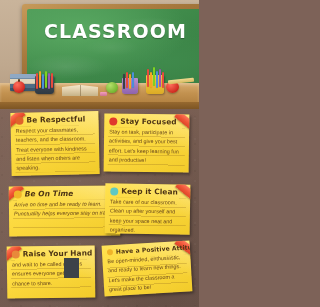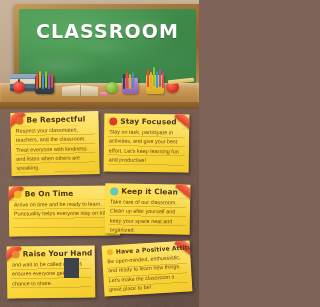--- a/index.html
+++ b/index.html
@@ -45,21 +45,21 @@
     height: 109px;
     overflow: hidden;
   }
   .hero-wall {
     position: absolute; inset: 0;
     background: linear-gradient(180deg, #c9b49b 0%, #bfa88e 60%, #b39a80 100%);
   }
   
   .chalk-frame {
     position: absolute;
-    left: 14px; top: 4px;
+    left: 22px; top: 4px;
     width: 187px; height: 84px;
     border-radius: 3px;
     background: linear-gradient(160deg, #c79a5a 0%, #a87a3e 35%, #8d6230 70%, #b9914f 100%);
     box-shadow: 0 2px 4px rgba(0,0,0,.35);
     padding: 13px;
   }
   .chalkboard {
     position: absolute;
     left: 5px; top: 5px; right: 5px; bottom: 5px;
     border-radius: 2px;
@@ -281,21 +281,21 @@
       rgba(150,110,30,0) 8.3px,
       rgba(150,110,30,.30) 8.3px,
       rgba(150,110,30,.30) 9.3px);
     pointer-events: none;
     z-index: 1;
   }
 
   
   #card-respectful { left: 11px;  top: 8px;   width: 88px; height: 63px;  transform: rotate(-1.2deg); }
   #card-focused    { left: 104px; top: 10px;  width: 85px; height: 58px;  transform: rotate(0.8deg); }
-  #card-ontime     { left: 9px;   top: 82px;  width: 111px; height: 50px;  transform: rotate(-0.6deg); }
+  #card-ontime     { left: 9px;   top: 82px;  width: 111px; height: 50px;  transform: rotate(-0.6deg); font-style: italic; }
   #card-clean      { left: 105px; top: 80px;  width: 85px; height: 50px;  transform: rotate(0.9deg); }
   #card-hand       { left: 7px;   top: 142px; width: 88px; height: 52px;  transform: rotate(-0.8deg); }
   #card-attitude   { left: 103px; top: 139px; width: 88px; height: 51px;  transform: rotate(-3.4deg); }
 
   
   .cursor-block {
     position: absolute;
     left: 64px; top: 154px;
     width: 15px; height: 20px;
     background: #3c4249;

